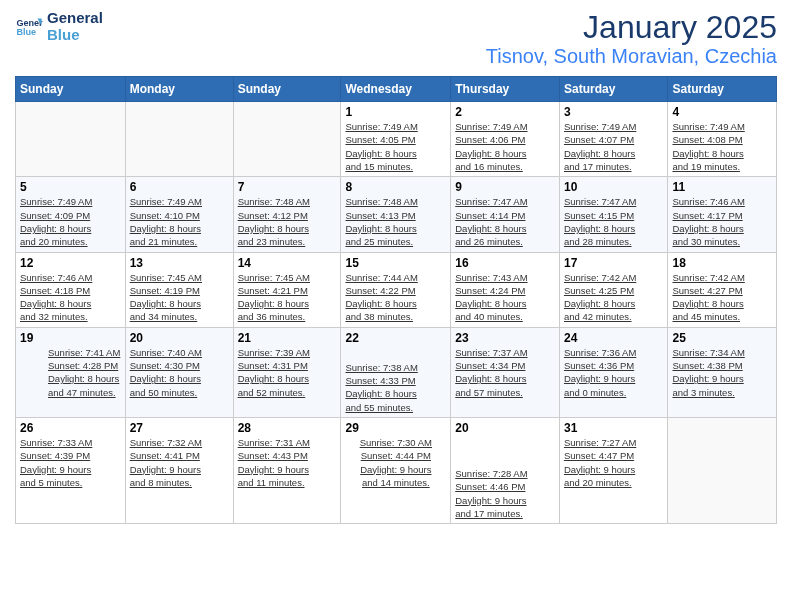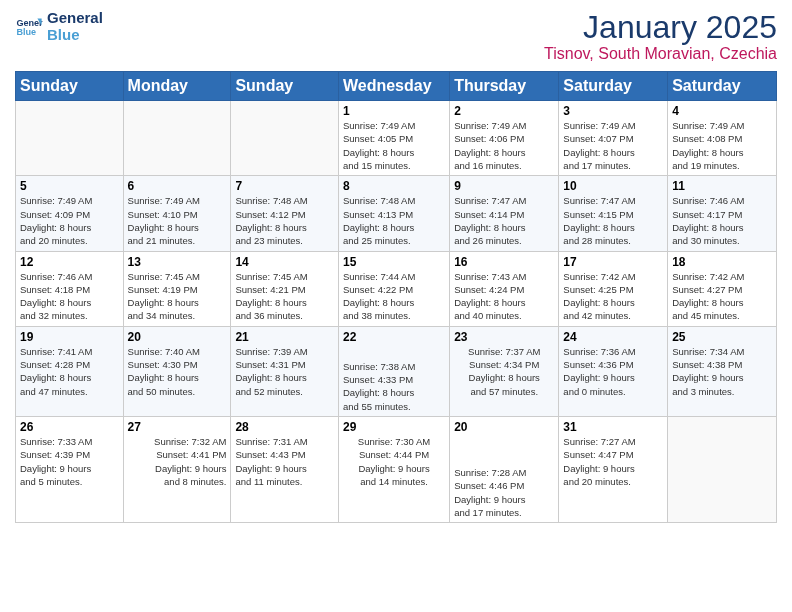--- a/index.html
+++ b/index.html
@@ -35,32 +35,32 @@
       text-align: right;
       margin-left: 16px;
     }
     .month-title {
       font-size: 32px;
       font-weight: 300;
       color: #1a3a6b;
       line-height: 1.1;
     }
     .location {
-      font-size: 16px;
-      color: #be185d;
+      font-size: 20px;
+      color: #3b82f6;
     }
     .calendar {
       width: 100%;
       border-collapse: collapse;
       border: 1px solid #ccc;
     }
     .calendar th {
       background: #2e6db4;
       color: #fff;
-      font-size: 16px;
+      font-size: 12px;
       font-weight: bold;
       padding: 5px 4px;
       text-align: left;
       border: 1px solid #2a60a0;
     }
     .calendar td {
       vertical-align: top;
       width: 113px;
       min-height: 70px;
       padding: 3px 4px;
@@ -76,20 +76,21 @@
       font-size: 12px;
       font-weight: bold;
       color: #000;
       display: block;
       margin-bottom: 1px;
     }
     .day-info {
       font-size: 9.5px;
       color: #333;
       line-height: 1.4;
+      text-decoration: underline;
     }
     td.empty {
       background: #f9f9f9;
     }
     .calendar tr:nth-child(even) td.empty {
       background: #f0f4f9;
     }
   </style>
 </head>
 <body>
@@ -257,21 +258,21 @@
             <span class="day-num">18</span>
             <div class="day-info" style="white-space: pre-line;">Sunrise: 7:42 AM
 Sunset: 4:27 PM
 Daylight: 8 hours
 and 45 minutes.</div>
           </td>
         </tr>
         <tr>
           <td>
             <span class="day-num">19</span>
-            <div class="day-info" style="white-space: pre-line;">Sunrise: 7:41 AM
+            <div class="day-info" style="white-space: pre-line; margin-left: 28px;">Sunrise: 7:41 AM
 Sunset: 4:28 PM
 Daylight: 8 hours
 and 47 minutes.</div>
           </td>
           <td>
             <span class="day-num">20</span>
             <div class="day-info" style="white-space: pre-line;">Sunrise: 7:40 AM
 Sunset: 4:30 PM
 Daylight: 8 hours
 and 50 minutes.</div>
@@ -285,21 +286,21 @@
           </td>
           <td>
             <span class="day-num">22</span>
             <div class="day-info" style="white-space: pre-line; margin-top: 16px;">Sunrise: 7:38 AM
 Sunset: 4:33 PM
 Daylight: 8 hours
 and 55 minutes.</div>
           </td>
           <td>
             <span class="day-num">23</span>
-            <div class="day-info" style="white-space: pre-line; text-align: center;">Sunrise: 7:37 AM
+            <div class="day-info" style="white-space: pre-line;">Sunrise: 7:37 AM
 Sunset: 4:34 PM
 Daylight: 8 hours
 and 57 minutes.</div>
           </td>
           <td>
             <span class="day-num">24</span>
             <div class="day-info" style="white-space: pre-line;">Sunrise: 7:36 AM
 Sunset: 4:36 PM
 Daylight: 9 hours
 and 0 minutes.</div>
@@ -315,21 +316,21 @@
         <tr>
           <td>
             <span class="day-num">26</span>
             <div class="day-info" style="white-space: pre-line;">Sunrise: 7:33 AM
 Sunset: 4:39 PM
 Daylight: 9 hours
 and 5 minutes.</div>
           </td>
           <td>
             <span class="day-num">27</span>
-            <div class="day-info" style="white-space: pre-line; text-align: right;">Sunrise: 7:32 AM
+            <div class="day-info" style="white-space: pre-line;">Sunrise: 7:32 AM
 Sunset: 4:41 PM
 Daylight: 9 hours
 and 8 minutes.</div>
           </td>
           <td>
             <span class="day-num">28</span>
             <div class="day-info" style="white-space: pre-line;">Sunrise: 7:31 AM
 Sunset: 4:43 PM
 Daylight: 9 hours
 and 11 minutes.</div>

